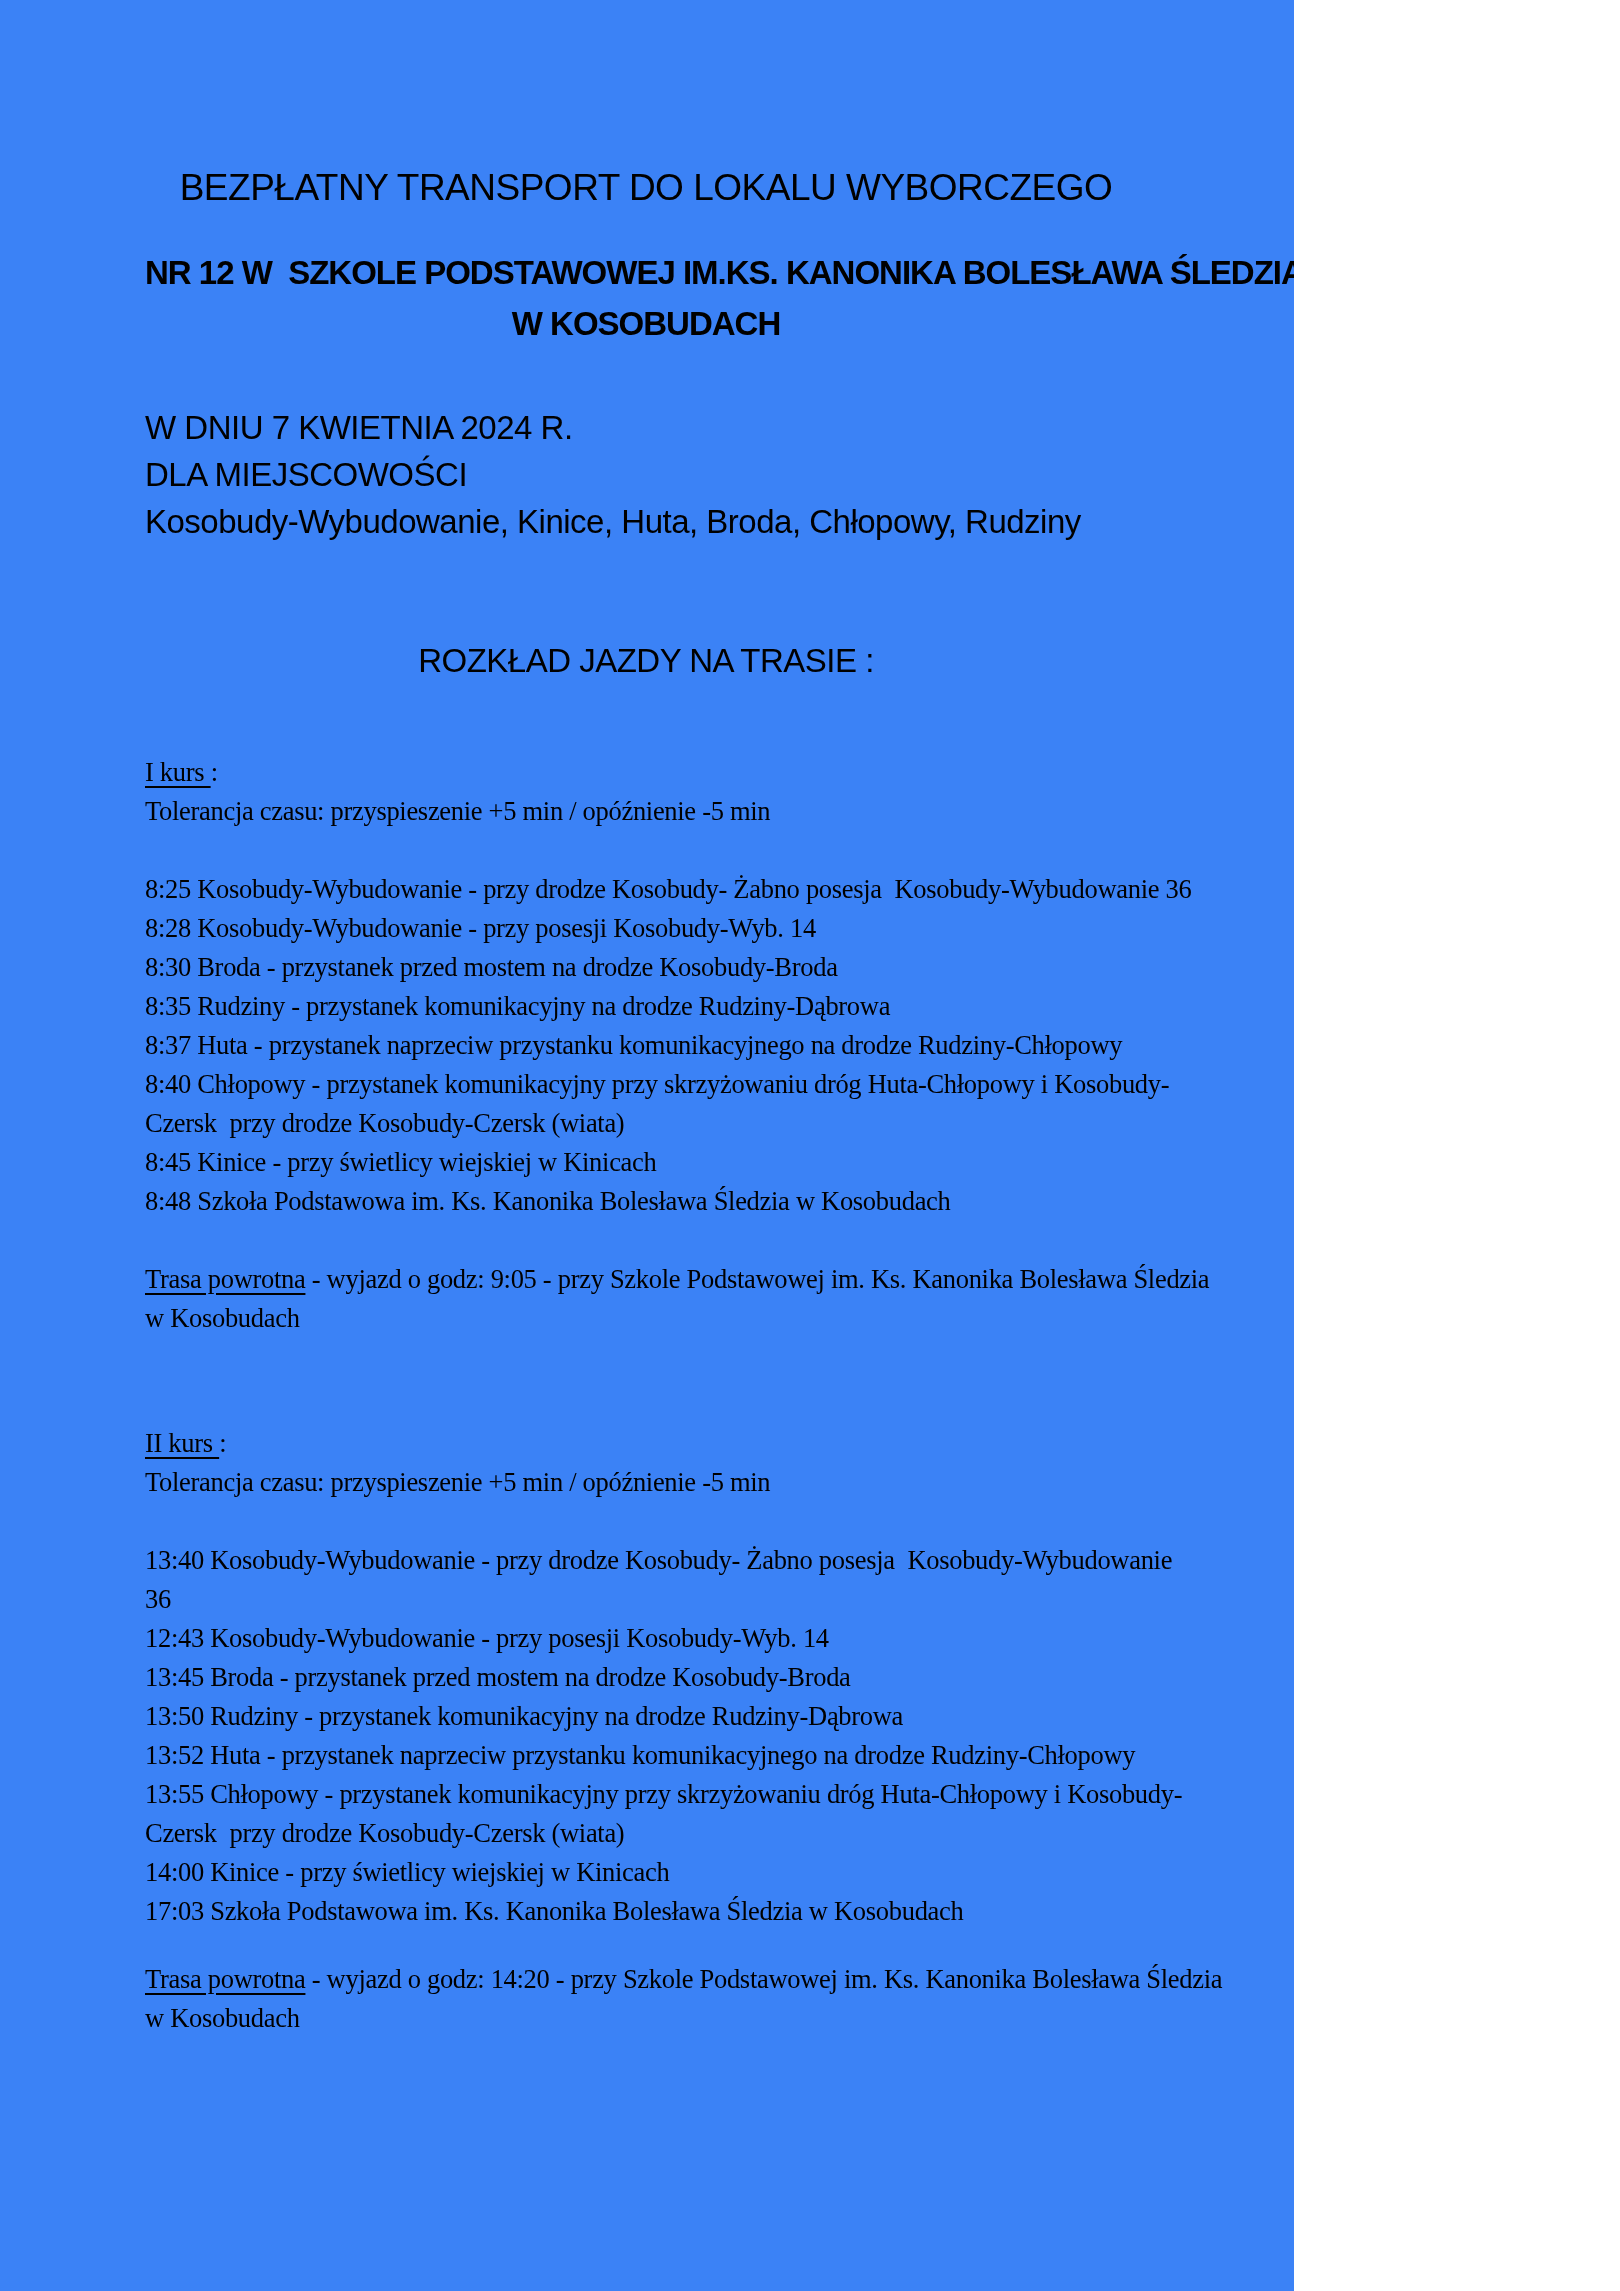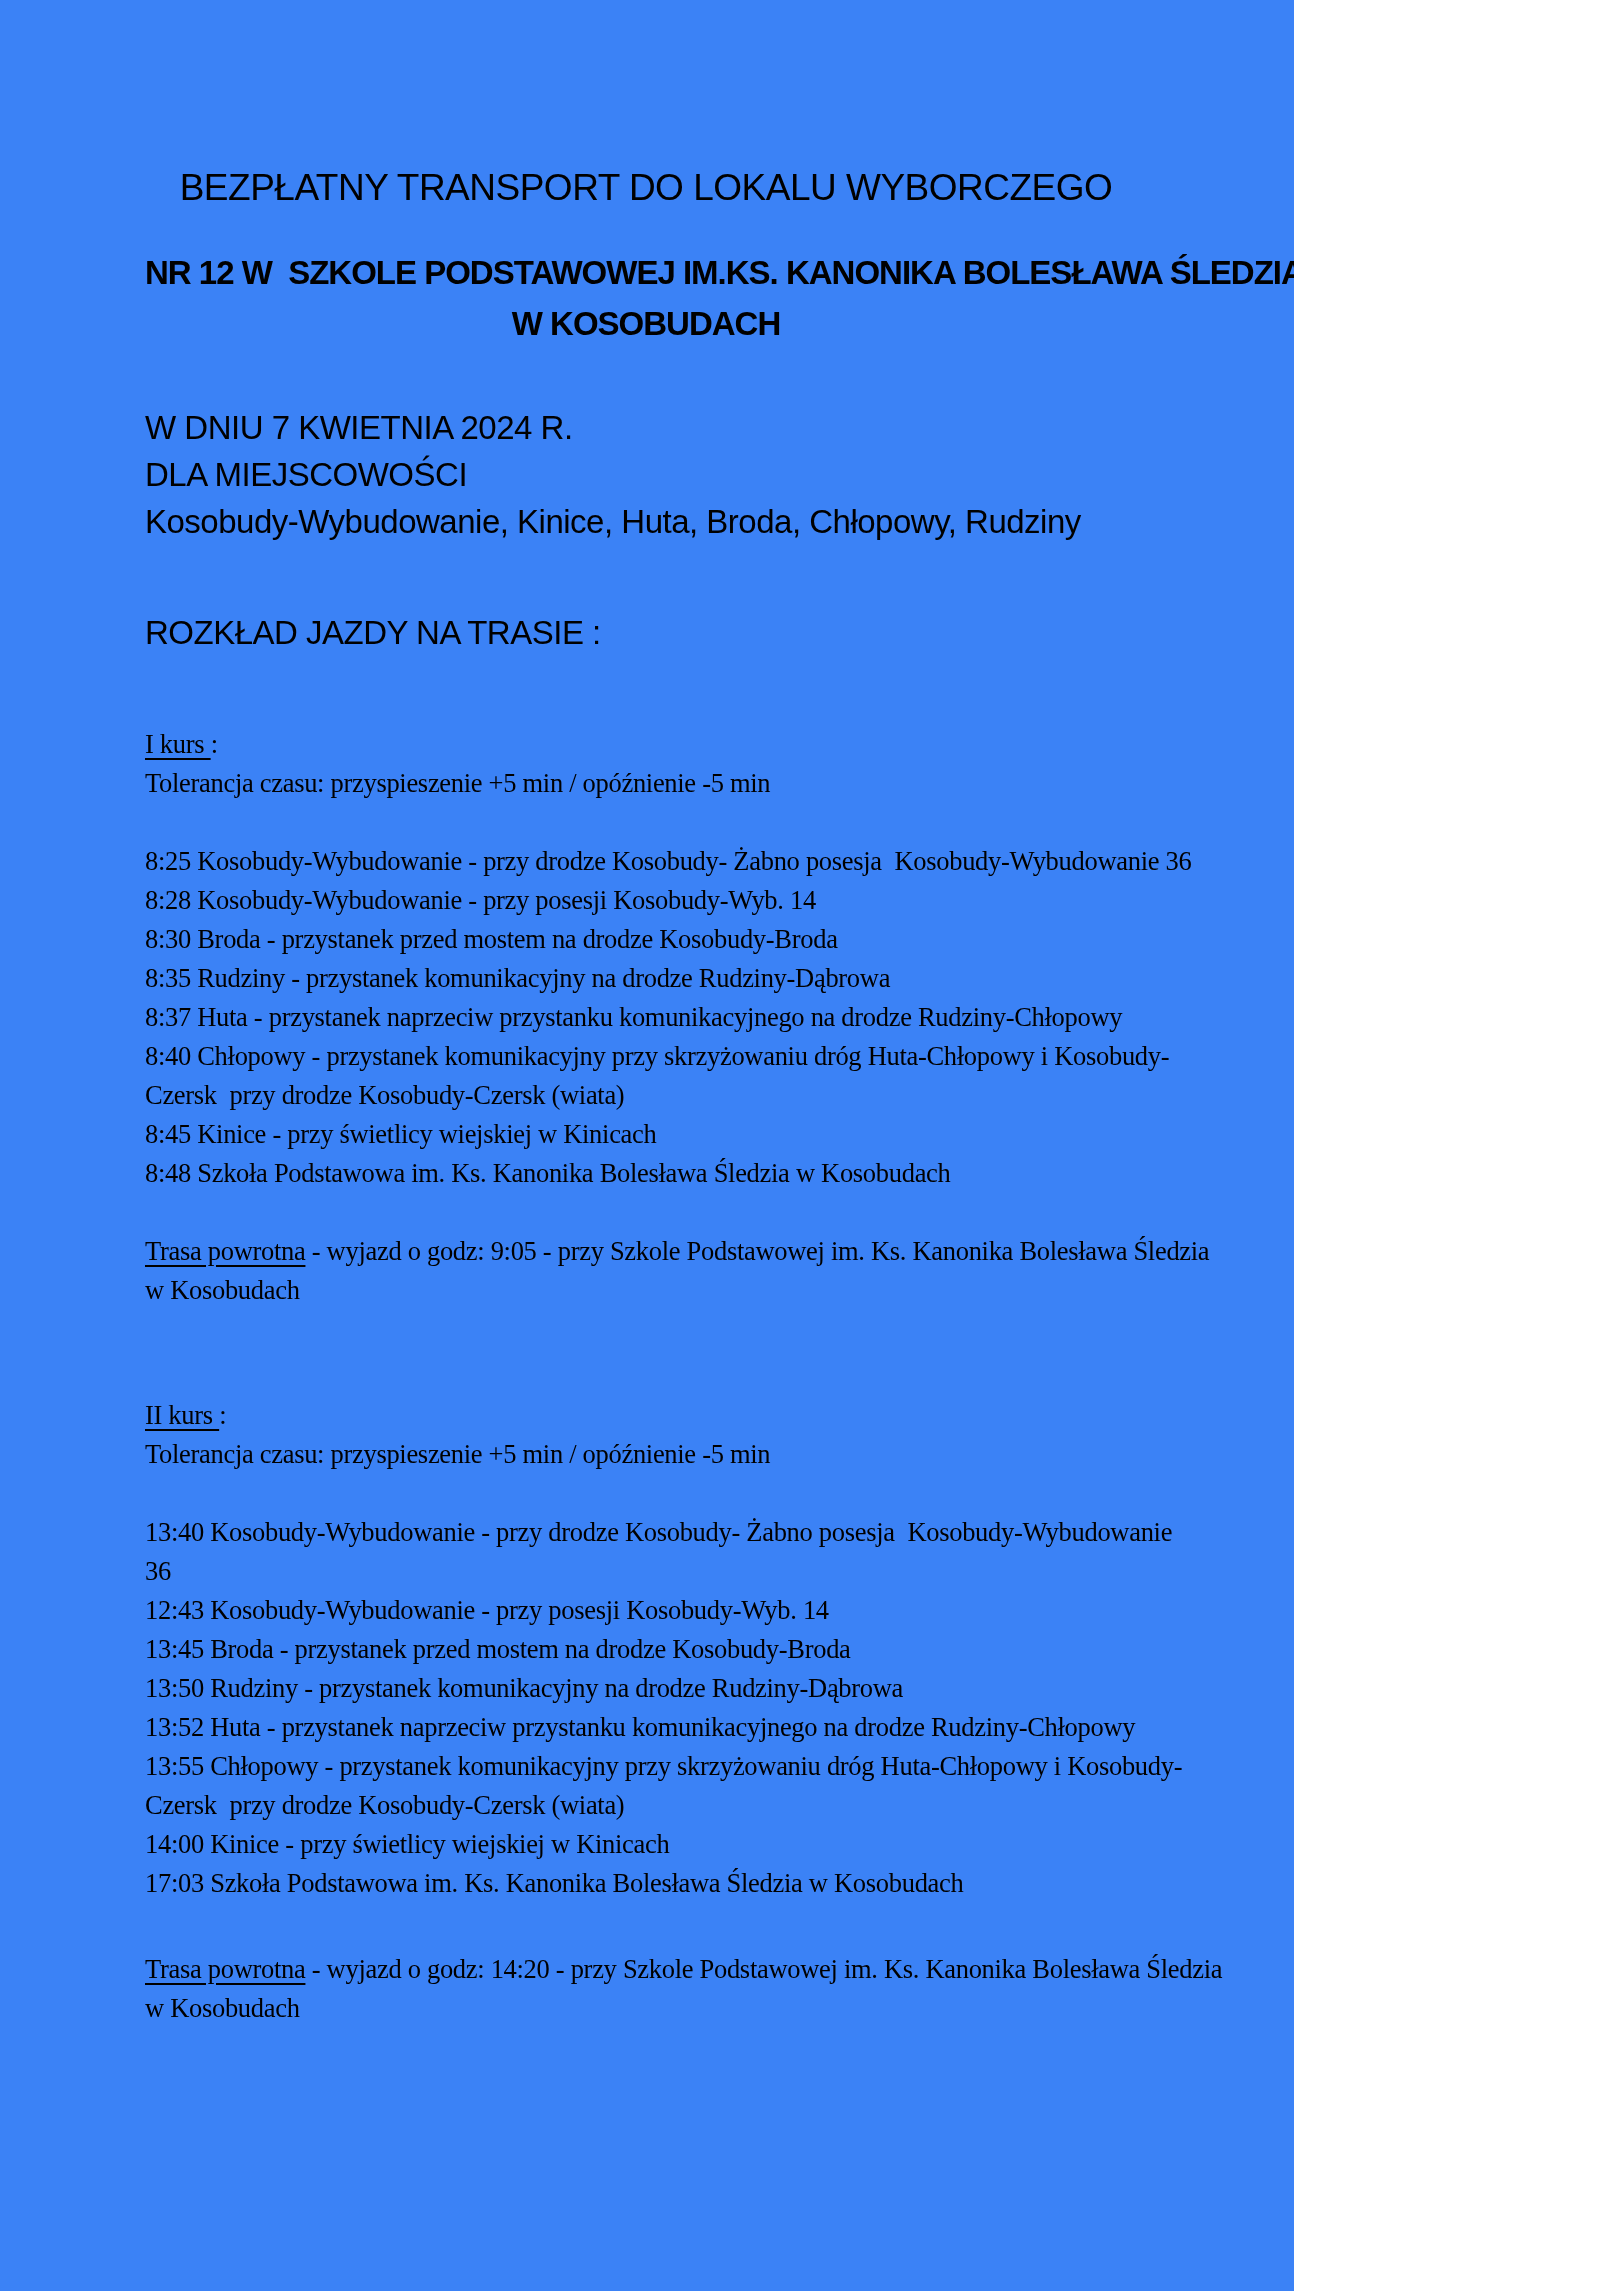--- a/index.html
+++ b/index.html
@@ -32,38 +32,39 @@
   .heading-bold > div { white-space: pre; }
   .date-block {
     margin-top: 55px;
     text-align: left;
     font-size: 33px;
     line-height: 47px;
     letter-spacing: -0.5px;
   }
   .date-block > div { white-space: pre; }
   .schedule-heading {
-    margin-top: 64px;
+    margin-top: 92px;
+    text-align: center;
     font-size: 33px;
     line-height: 47px;
     letter-spacing: -0.5px;
     white-space: pre;
   }
   .kurs-section { margin-top: 69px; }
   .kurs-section.second { margin-top: 86px; }
   .line {
     font-size: 26.5px;
     line-height: 39px;
     letter-spacing: -0.3px;
     white-space: pre;
     font-family: Liberation Serif, serif;
   }
   .spacer-line { height: 39px; }
   .return-para { margin-top: 39px; }
-  .return-para.second { margin-top: 47px; }
+  .return-para.second { margin-top: 29px; }
   .u {
     text-decoration: underline;
     text-decoration-thickness: 2px;
     text-underline-offset: 4.9px;
   }
 </style>
 </head>
 <body>
 
 <div class="page">

